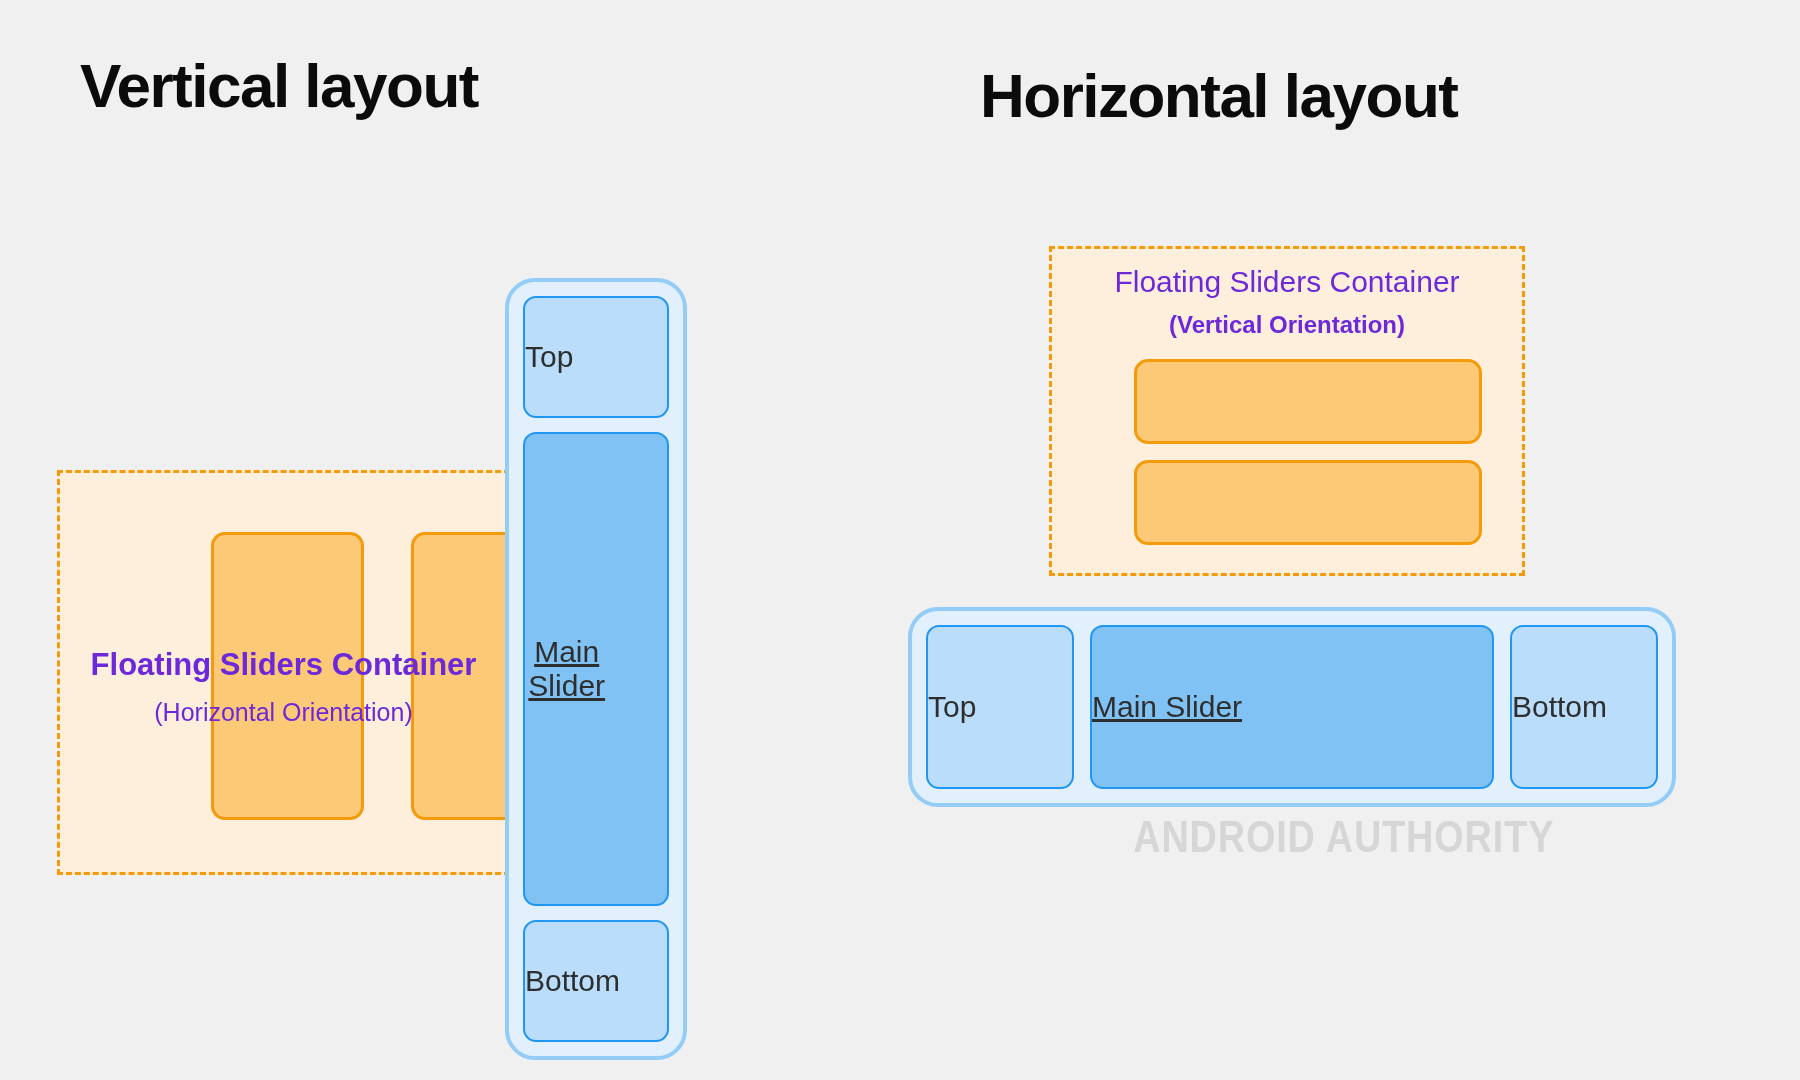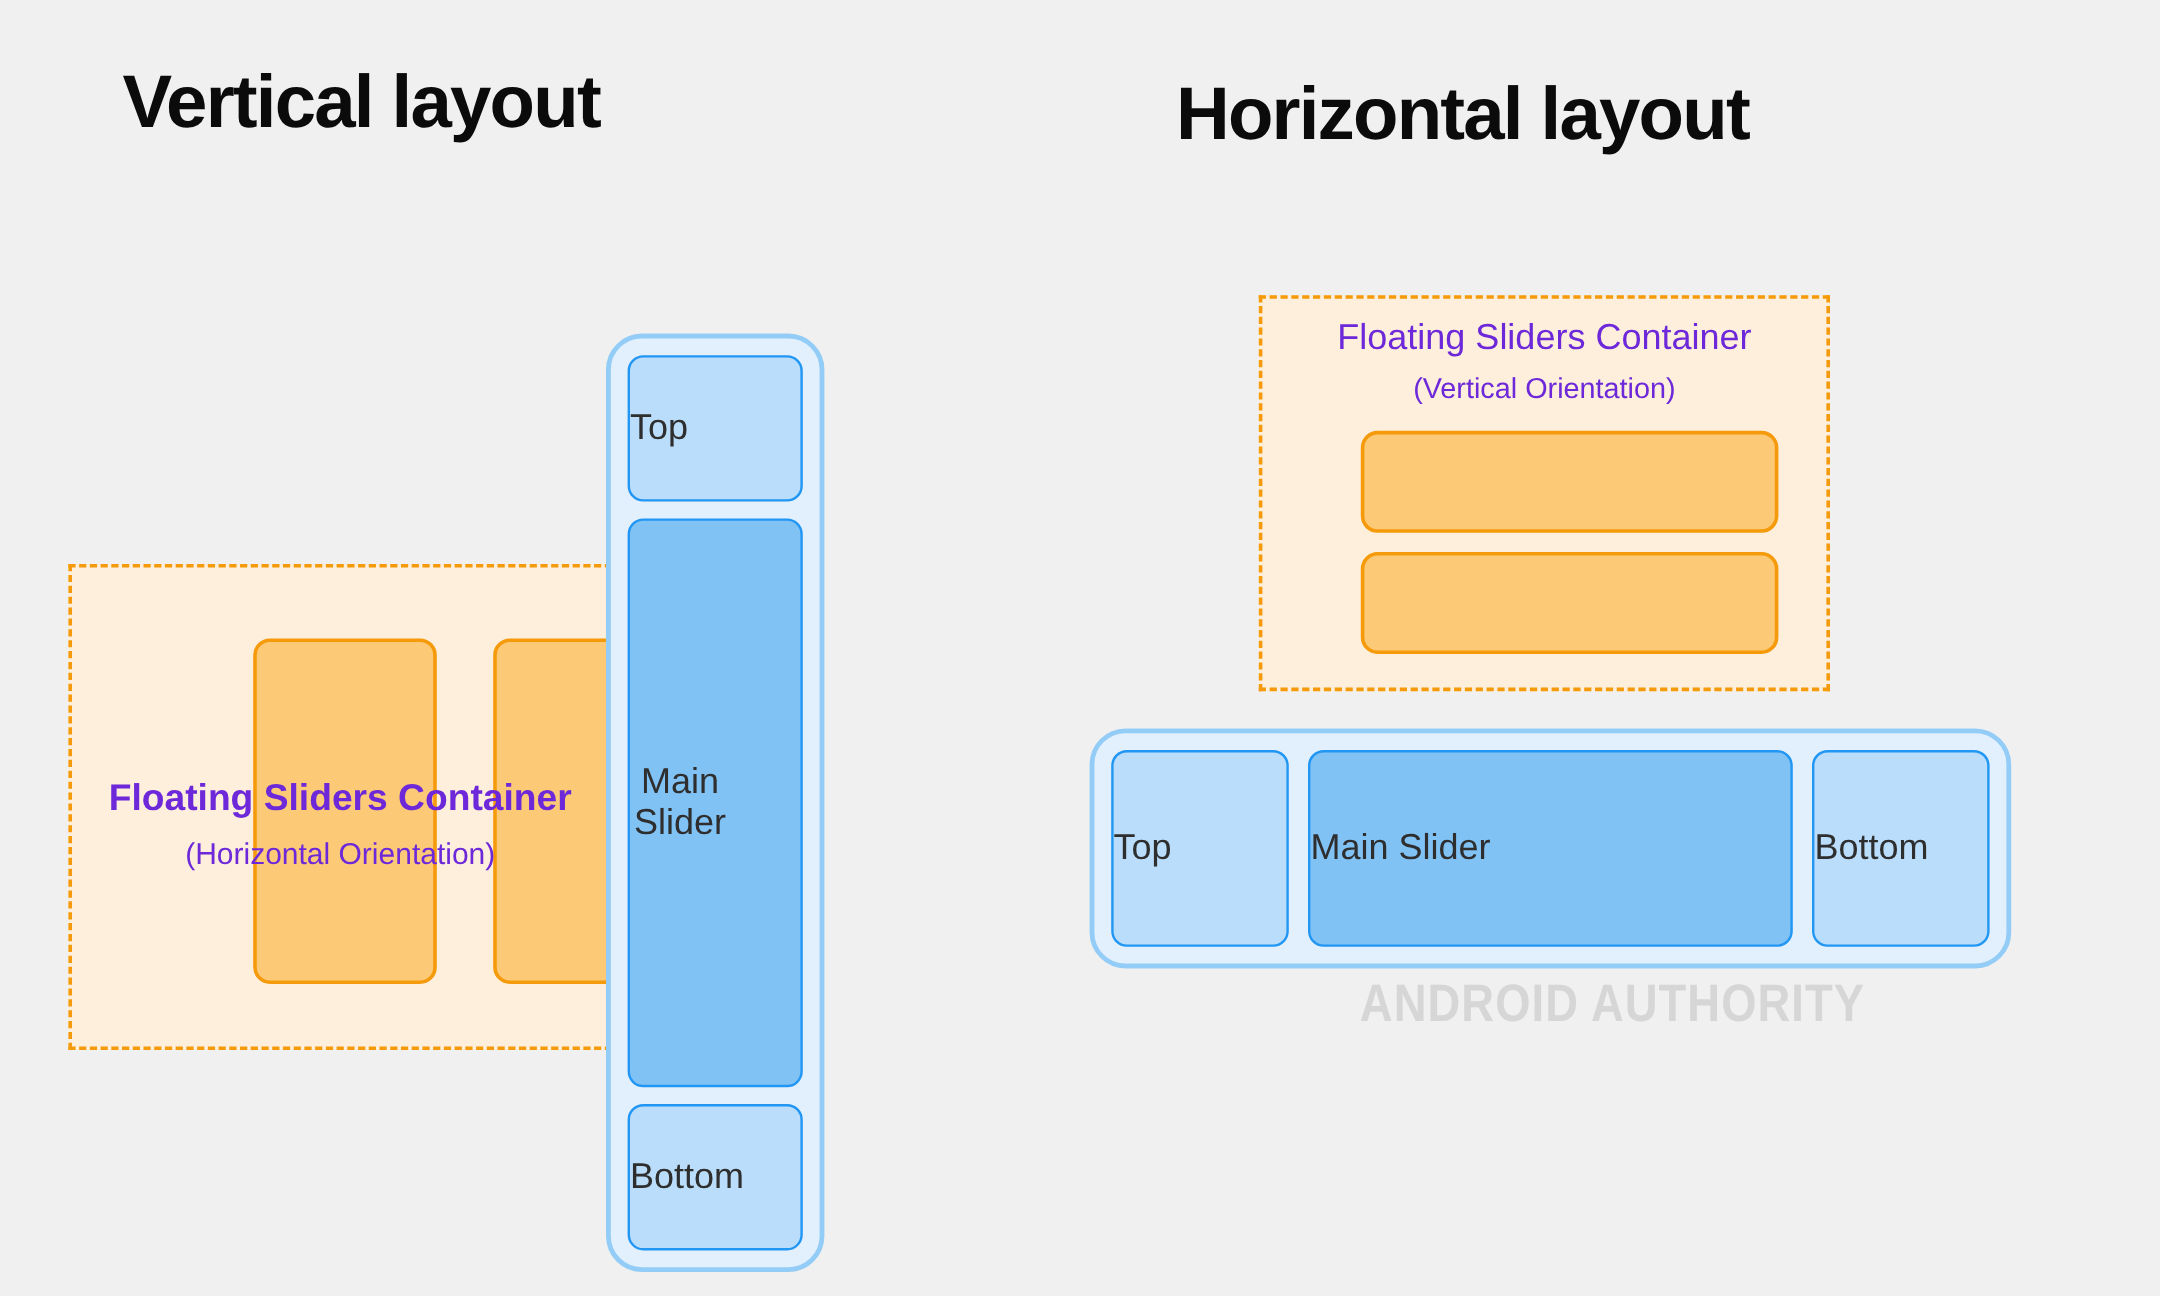--- a/index.html
+++ b/index.html
@@ -24,21 +24,21 @@
   
   .panel-title {
     position: absolute;
     font-family: "Liberation Sans", sans-serif;
     font-weight: 700;
     font-size: 62px;
     letter-spacing: -1.5px;
     color: #0b0b0b;
     white-space: nowrap;
   }
-  #title-vertical   { left: 80px;  top: 50px; margin-left: 22px; }
+  #title-vertical   { left: 80px;  top: 50px; }
   #title-horizontal { left: 980px; top: 60px; }
 
   
   .dashed-container {
     position: absolute;
     background: #fdefdb;
     border: 3px dashed #f59a0b;
     box-sizing: border-box;
   }
 
@@ -57,21 +57,21 @@
   .dashed-label.sub {
     font-size: 24px;
   }
 
   
   #left-container-label      { font-weight: 700; font-size: 31px; top: 177px; z-index: 4; }
   #left-container-sublabel   { font-weight: 400; font-size: 25px; top: 228px; z-index: 4; }
 
   
   #right-container-label     { font-weight: 400; font-size: 30px; top: 16px;  z-index: 2; }
-  #right-container-sublabel  { font-weight: 400; font-size: 24px; top: 62px;  z-index: 2; text-align: center; }
+  #right-container-sublabel  { font-weight: 700; font-size: 24px; top: 62px;  z-index: 2; text-align: center; }
 
   
   .floating-slider {
     position: absolute;
     background: #fcca77;
     border: 3px solid #f59a0b;
     border-radius: 14px;
     box-sizing: border-box;
     z-index: 3;
   }
@@ -117,20 +117,21 @@
     justify-content: flex-start;
     text-align: center;
     color: #2e2e2e;
     line-height: 1.12;
   }
   .slider-cell.edge {
     background: #b9ddfa;
   }
   .slider-cell.main {
     background: #81c2f5;
+    text-decoration: underline;
   }
 
   
   #vertical-slider-panel .slider-cell        { font-size: 30px; }
   #vertical-slider-panel .slider-cell.edge   { flex: 0 0 122px; }
   #vertical-slider-panel .slider-cell.main   { flex: 1 1 auto; }
   #v-main-label { display: block; max-width: 5ch; }
 
   
   #horizontal-slider-panel .slider-cell      { font-size: 30px; }

